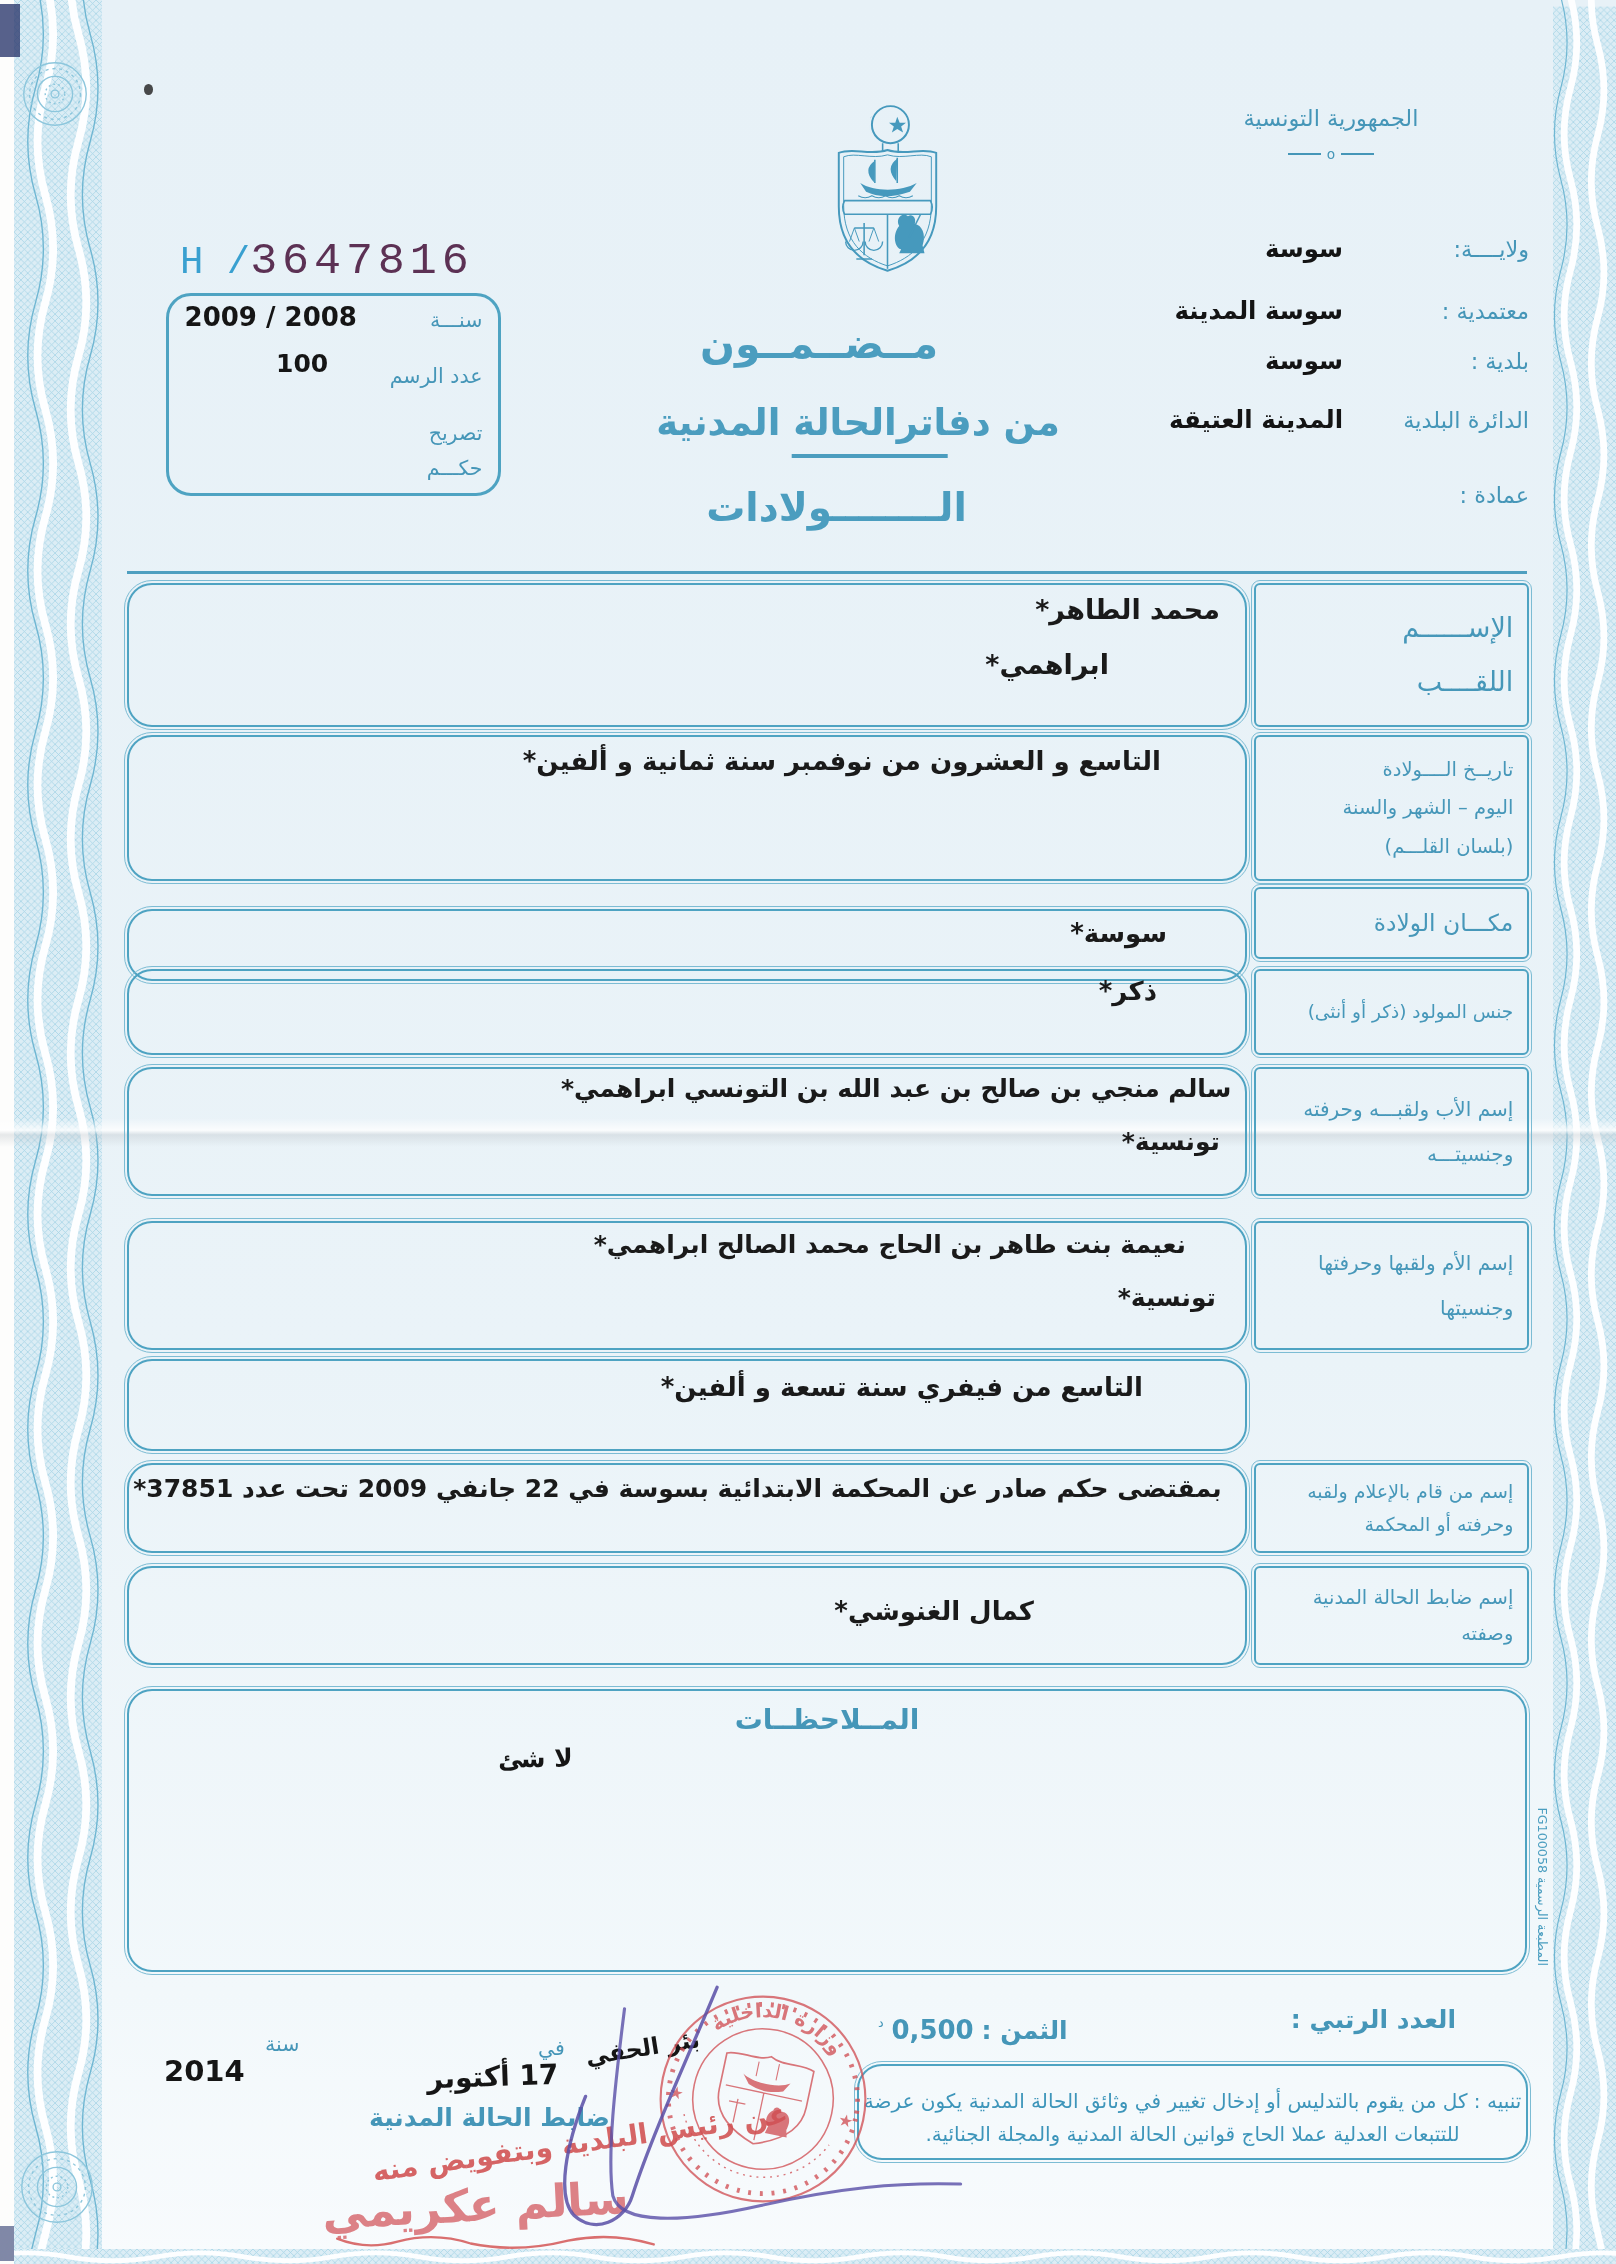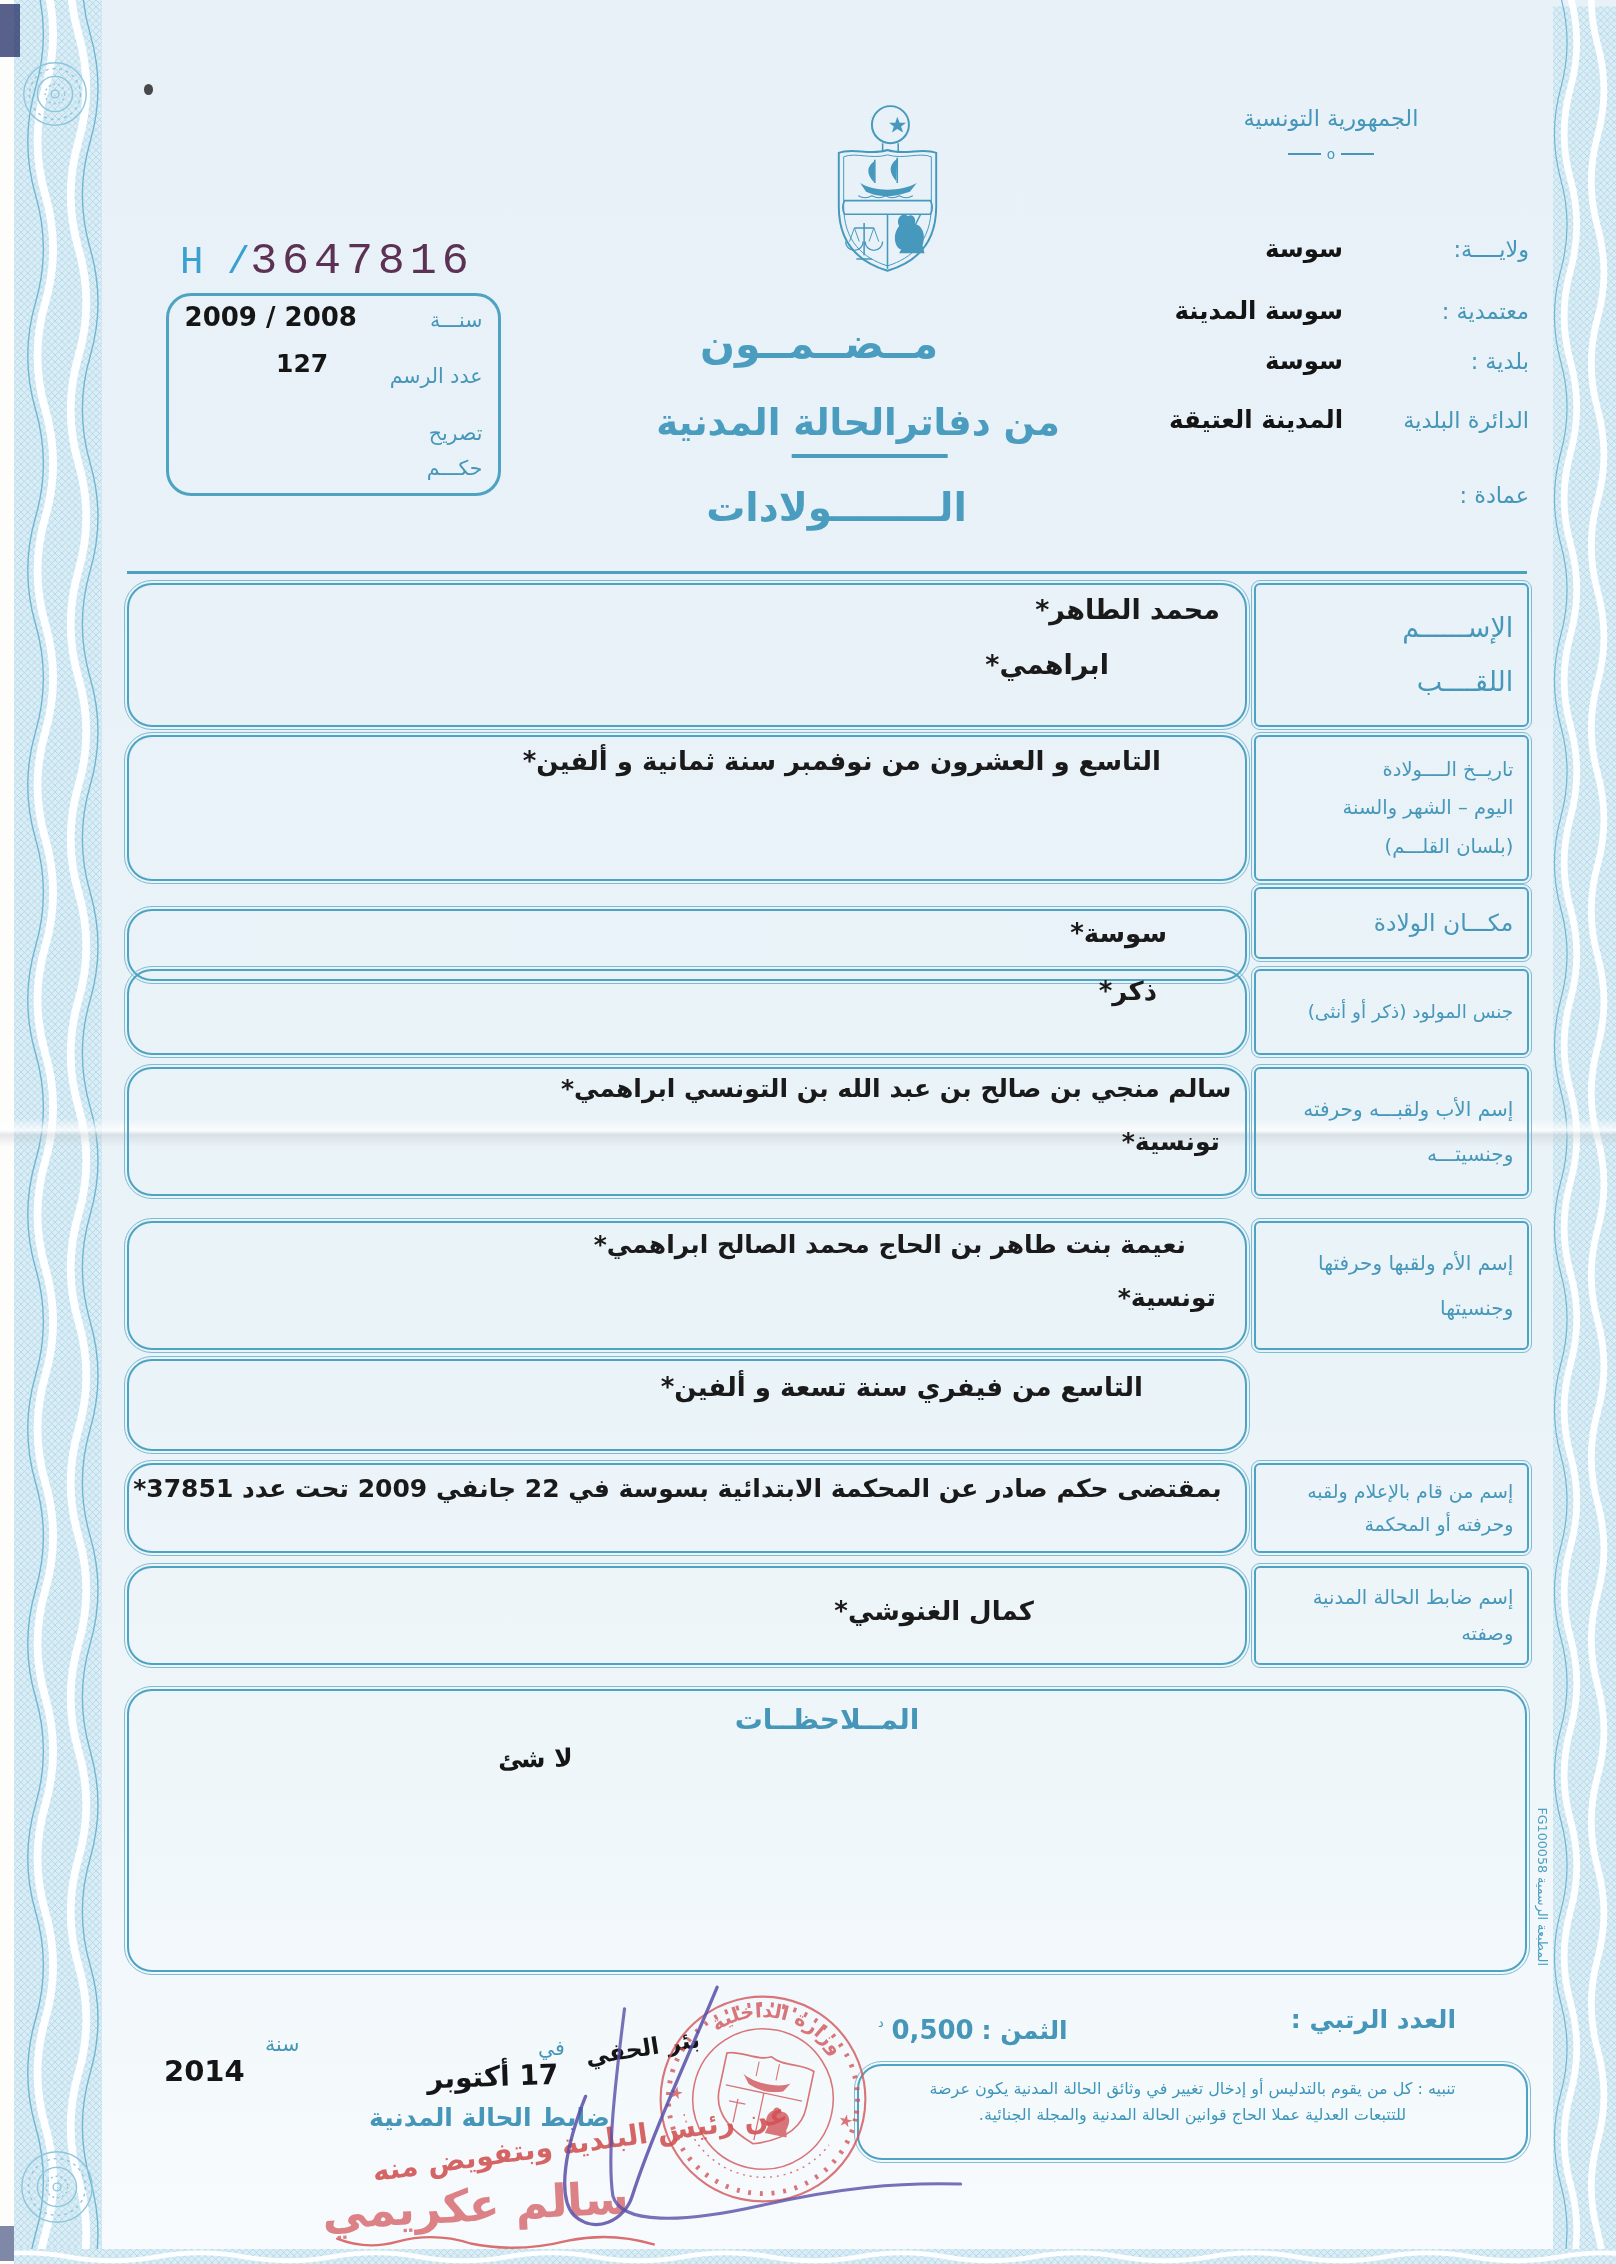--- a/index.html
+++ b/index.html
@@ -126,21 +126,21 @@
   <div class="abs" style="left:180px;top:236px;font-family:Liberation Mono, monospace;white-space:nowrap">
     <span style="font-size:39px;color:#39a0d0">H /</span><span style="font-size:45px;color:#5c3154;letter-spacing:4.9px">3647816</span>
   </div>
 
   <div class="abs" style="left:166px;top:293px;width:335px;height:203px;border:3.4px solid #4ea3c2;border-radius:25px;box-sizing:border-box">
     <div class="abs teal" style="right:15.6px;top:11.7px;font-size:20.5px">سنـــة</div>
     <div class="abs teal" style="right:15.6px;top:68px;font-size:20.5px">عدد الرسم</div>
     <div class="abs teal" style="right:15.6px;top:125px;font-size:20.5px">تصريح</div>
     <div class="abs teal" style="right:15.6px;top:160px;font-size:20.5px">حكـــم</div>
     <div class="abs" style="left:15.6px;top:5.9px;font-size:26px;font-weight:bold">2009 / 2008</div>
-    <div class="abs" style="left:107px;top:53px;font-size:25px;font-weight:bold">127</div>
+    <div class="abs" style="left:107px;top:53px;font-size:25px;font-weight:bold">100</div>
   </div>
 
   <div class="hfield" style="top:234px">
     <span class="hlabel">ولايــــة:</span>
     <span class="hvalue">سوسة</span>
   </div>
   <div class="hfield" style="top:296px">
     <span class="hlabel">معتمدية :</span>
     <span class="hvalue">سوسة المدينة</span>
   </div>
@@ -244,21 +244,21 @@
   <div class="abs" style="left:1550px;top:1779px;width:187px;transform:rotate(90deg);transform-origin:0 0;direction:rtl;font-size:12.7px;color:#4b9ec0;white-space:nowrap">المطبعة الرسمية FG100058</div>
 
   <div class="abs teal" style="right:161px;top:2005px;font-size:25px;font-weight:bold;direction:rtl">العدد الرتبي :</div>
 
   <div class="abs" style="left:878px;top:2015px;direction:rtl;display:flex;align-items:baseline;gap:7.8px;white-space:nowrap">
     <span class="teal" style="font-size:25px;font-weight:bold">الثمن :</span>
     <span class="teal" style="font-size:26px;font-weight:bold">0,500</span>
     <span class="teal sup">د</span>
   </div>
 
-  <div class="tealbox" style="left:857px;top:2064px;width:671px;height:96px;direction:rtl;text-align:center;color:#3d95ba;font-size:16px;line-height:1.65;padding-top:10px">
+  <div class="tealbox" style="left:857px;top:2064px;width:671px;height:96px;direction:rtl;text-align:center;color:#3d95ba;font-size:20px;line-height:1.65;padding-top:19px">
     <div>تنبيه : كل من يقوم بالتدليس أو إدخال تغيير في وثائق الحالة المدنية يكون عرضة</div>
     <div>للتتبعات العدلية عملا الحاج قوانين الحالة المدنية والمجلة الجنائية.</div>
   </div>
 
   <div class="abs teal" style="left:265px;top:2032px;font-size:20.5px">سنة</div>
   <div class="abs" style="left:164px;top:2054px;font-size:29px;font-weight:bold">2014</div>
   <div class="abs teal" style="left:538px;top:2036px;font-size:20.5px">في</div>
   <div class="abs" style="left:427px;top:2060px;font-size:28px;font-weight:bold;transform:rotate(-2deg);direction:rtl">17 أكتوبر</div>
   <div class="abs" style="left:585px;top:2034px;font-size:23.4px;font-weight:bold;transform:rotate(-9deg);direction:rtl">بئر الحفي</div>
   <div class="abs teal" style="left:369px;top:2103px;font-size:25px;font-weight:bold;direction:rtl">ضابط الحالة المدنية</div>

